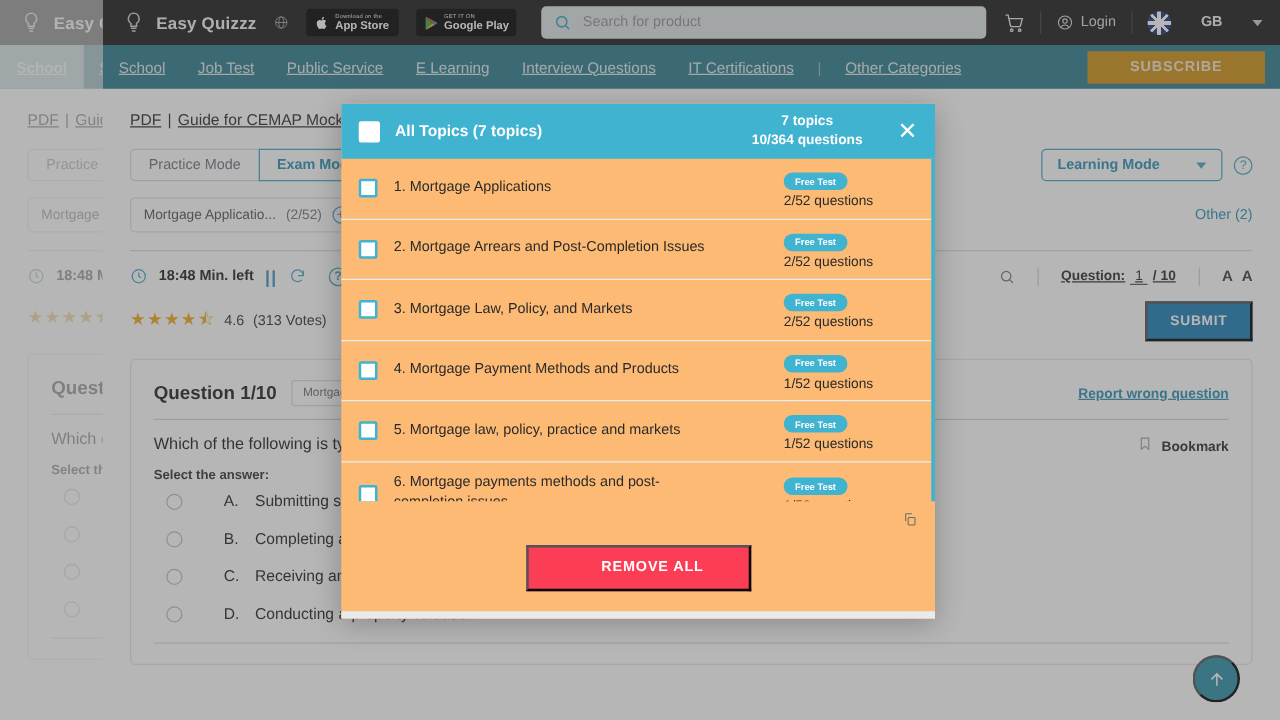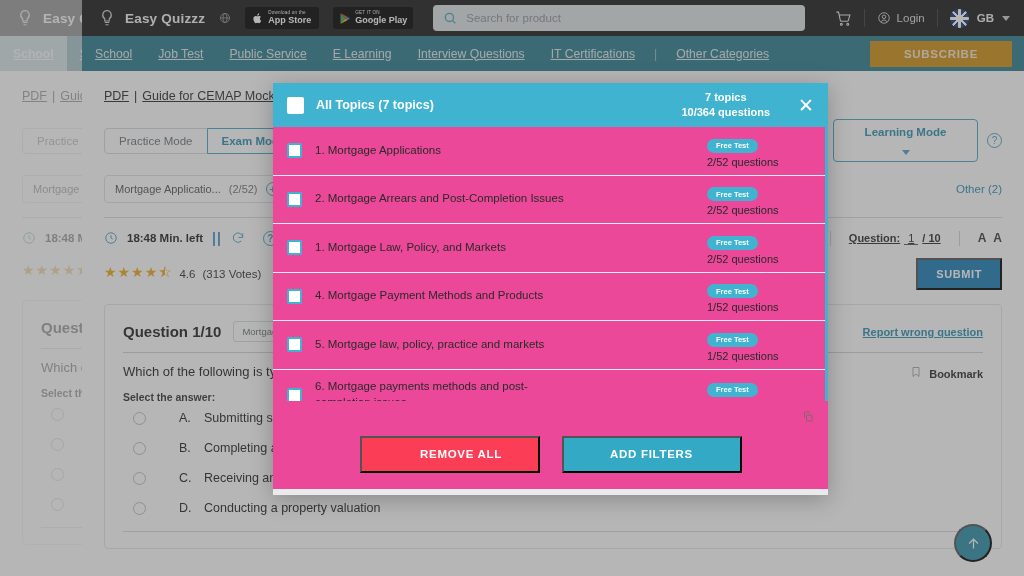--- a/index.html
+++ b/index.html
@@ -80,21 +80,21 @@
   .search-wrap input {
     border: none; background: transparent; outline: none;
     font-size: 11.5px; color: #555; width: 100%;
     font-family: "Liberation Sans", sans-serif;
   }
   .search-wrap input::placeholder { color: #8d9499; }
   .topbar-right { margin-left: auto; display: flex; align-items: center; gap: 0; }
   .tb-divider { width:1px; height:18px; background:#3d3d3d; margin: 0 12px; }
   .cart-icon { color:#e6e8ea; display:flex; }
   .login-item { display:flex; align-items:center; gap:6px; color:#d8dbde; font-size:11.5px; }
-  .lang-item { display:flex; align-items:center; gap:8px; color:#eceff1; font-size:11.5px; font-weight:bold;justify-content:center; }
+  .lang-item { display:flex; align-items:center; gap:24px; color:#eceff1; font-size:11.5px; font-weight:bold;justify-content:center; }
   .flag {
     width: 19px; height: 19px; border-radius: 50%;
     background:
       linear-gradient(0deg, transparent 42%, #fff 42%, #fff 58%, transparent 58%),
       linear-gradient(90deg, transparent 42%, #fff 42%, #fff 58%, transparent 58%),
       linear-gradient(0deg, transparent 45%, #d3222e 45%, #d3222e 55%, transparent 55%),
       linear-gradient(90deg, transparent 45%, #d3222e 45%, #d3222e 55%, transparent 55%),
       linear-gradient(45deg, transparent 46%, #fff 46%, #fff 54%, transparent 54%),
       linear-gradient(-45deg, transparent 46%, #fff 46%, #fff 54%, transparent 54%),
       #16367c;
@@ -155,21 +155,21 @@
     margin-left: 9px;
     width: 15px; height: 15px; border-radius: 50%;
     border: 1.4px solid #4aa3c4; color:#4aa3c4;
     font-size: 10px; display:flex;align-items:center;justify-content:center;
   }
   .mode-spacer { flex: 1; }
   .select-box {
     border: 1px solid #4aa3c4; border-radius: 4px;
     color:#2b8fb3; font-weight:bold; font-size:11.5px;
     padding: 6px 12px; min-width: 145px;
-    display:flex; align-items:center; justify-content:space-between; gap: 12px; flex-direction: column;
+    display:flex; align-items:center; justify-content:space-between; gap: 12px;
   }
   .select-box .caret { width:0;height:0;border-left:4px solid transparent;border-right:4px solid transparent;border-top:5px solid #4aa3c4; }
 
   .chip-row { display:flex; align-items:center; gap: 10px; margin-bottom: 14px; }
   .chip {
     border: 1px solid #dde1e4; border-radius: 4px;
     font-size: 11px; color:#555;
     padding: 6px 10px;
     display:flex; align-items:center; gap:8px;
     background: #fff;
@@ -246,22 +246,22 @@
 
   
   .modal-overlay {
     position: absolute; inset: 0;
     background: rgba(80,80,80,0.42);
     z-index: 5;
   }
   .modal {
     position: absolute;
     left: 273px; top: 83px;
-    width: 555px; height: 412px;
-    background: #ec4899;
+    width: 475px; height: 412px;
+    background: #fdba74;
     box-shadow: 0 4px 22px rgba(0,0,0,.25);
     z-index: 6;
     display: flex; flex-direction: column;
     overflow: hidden;
   }
   .modal-head {
     background:#3fb3cf;
     height: 44px;
     display:flex; align-items:center;
     padding: 0 14px;
@@ -745,21 +745,21 @@
       <div class="topic-row">
         <span class="tr-check"></span>
         <span class="tr-label">2. Mortgage Arrears and Post-Completion Issues</span>
         <span class="tr-right">
           <span class="badge-free">Free Test</span>
           <span class="tr-count">2/52 questions</span>
         </span>
       </div>
       <div class="topic-row">
         <span class="tr-check"></span>
-        <span class="tr-label">1. Mortgage Law, Policy, and Markets</span>
+        <span class="tr-label">3. Mortgage Law, Policy, and Markets</span>
         <span class="tr-right">
           <span class="badge-free">Free Test</span>
           <span class="tr-count">2/52 questions</span>
         </span>
       </div>
       <div class="topic-row">
         <span class="tr-check"></span>
         <span class="tr-label">4. Mortgage Payment Methods and Products</span>
         <span class="tr-right">
           <span class="badge-free">Free Test</span>
@@ -785,17 +785,16 @@
     </div>
 
     <div class="modal-foot">
       <span class="copy-icon">
         <svg width="12" height="13" viewBox="0 0 24 24" fill="none" stroke="currentColor" stroke-width="1.7">
             <rect x="9" y="9" width="11" height="12" rx="1.5"></rect>
             <path d="M5 15V4.5A1.5 1.5 0 0 1 6.5 3H15"></path>
           </svg>
       </span>
       <button class="btn-remove">REMOVE ALL</button>
-      <button class="btn-add">ADD FILTERS</button>
     </div>
     <div class="modal-bottom-strip"></div>
   </div>
 </div>
 
 </body></html>

